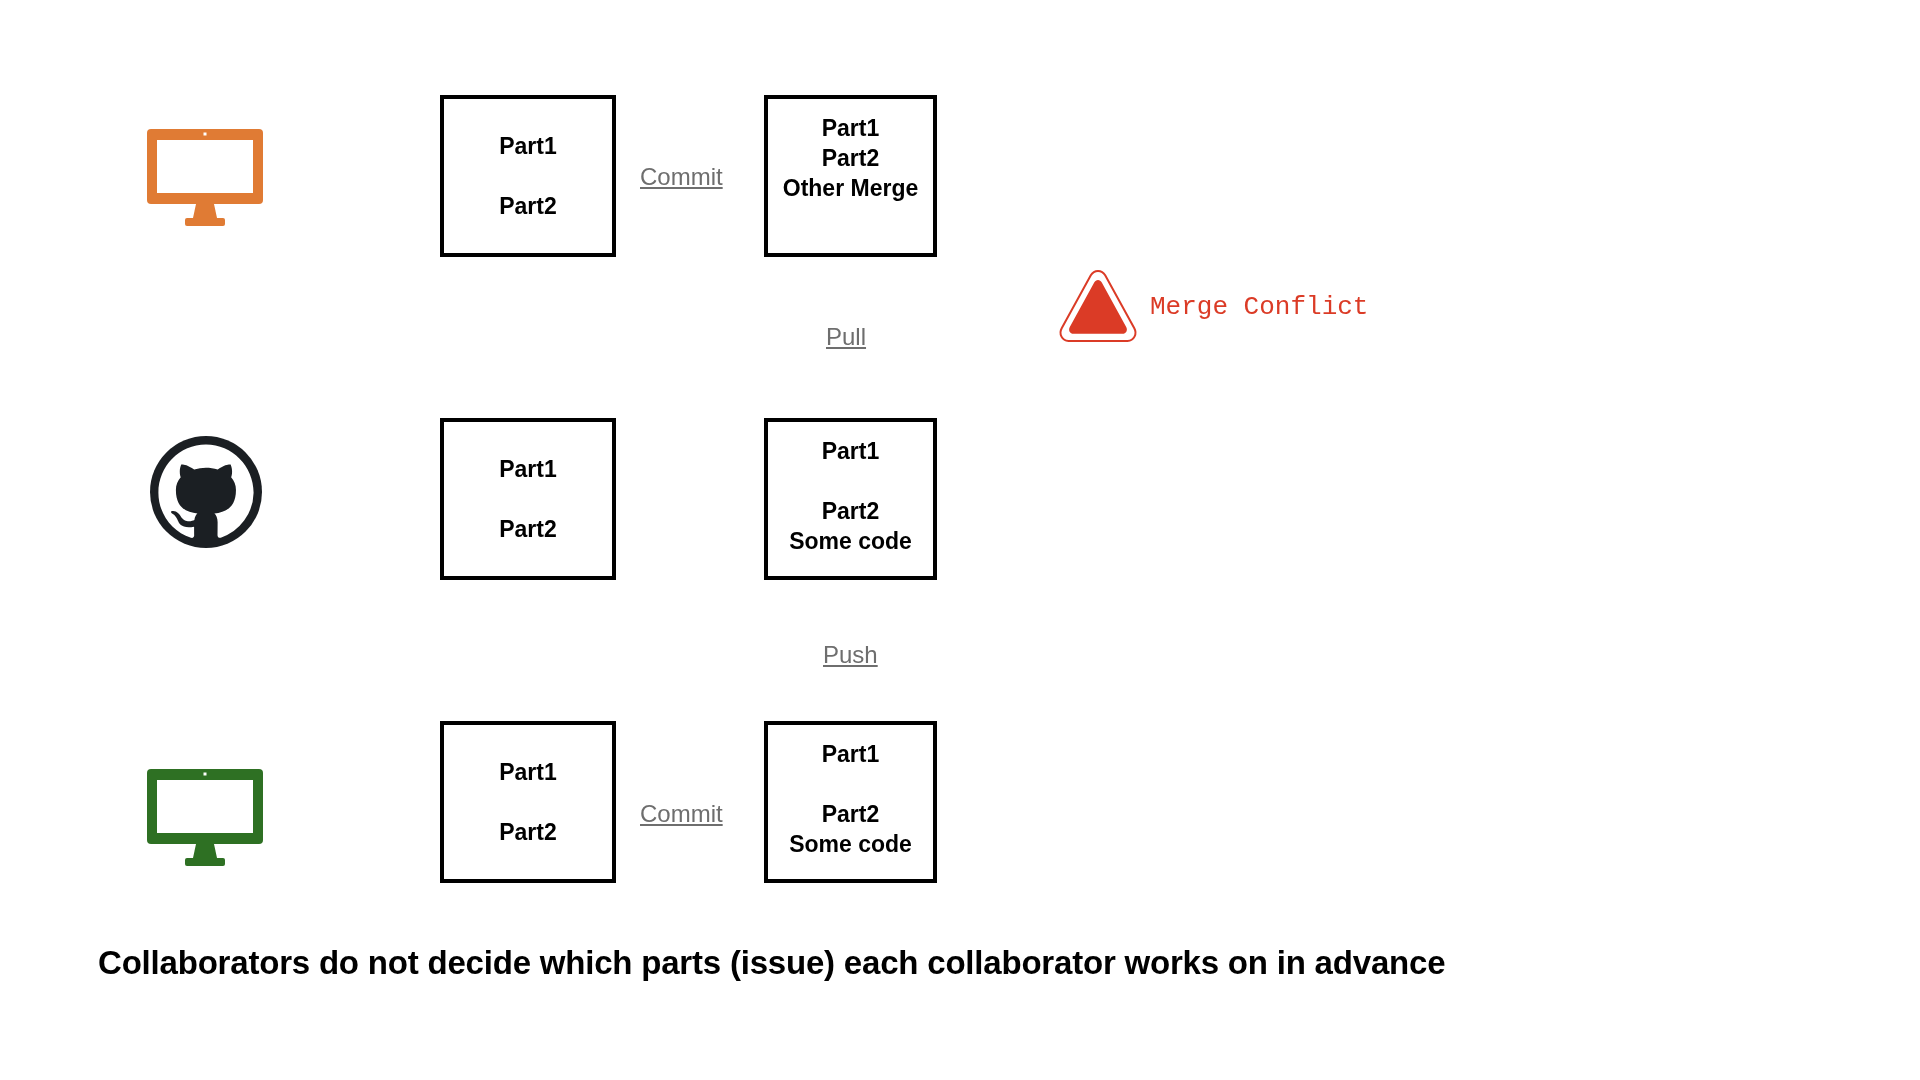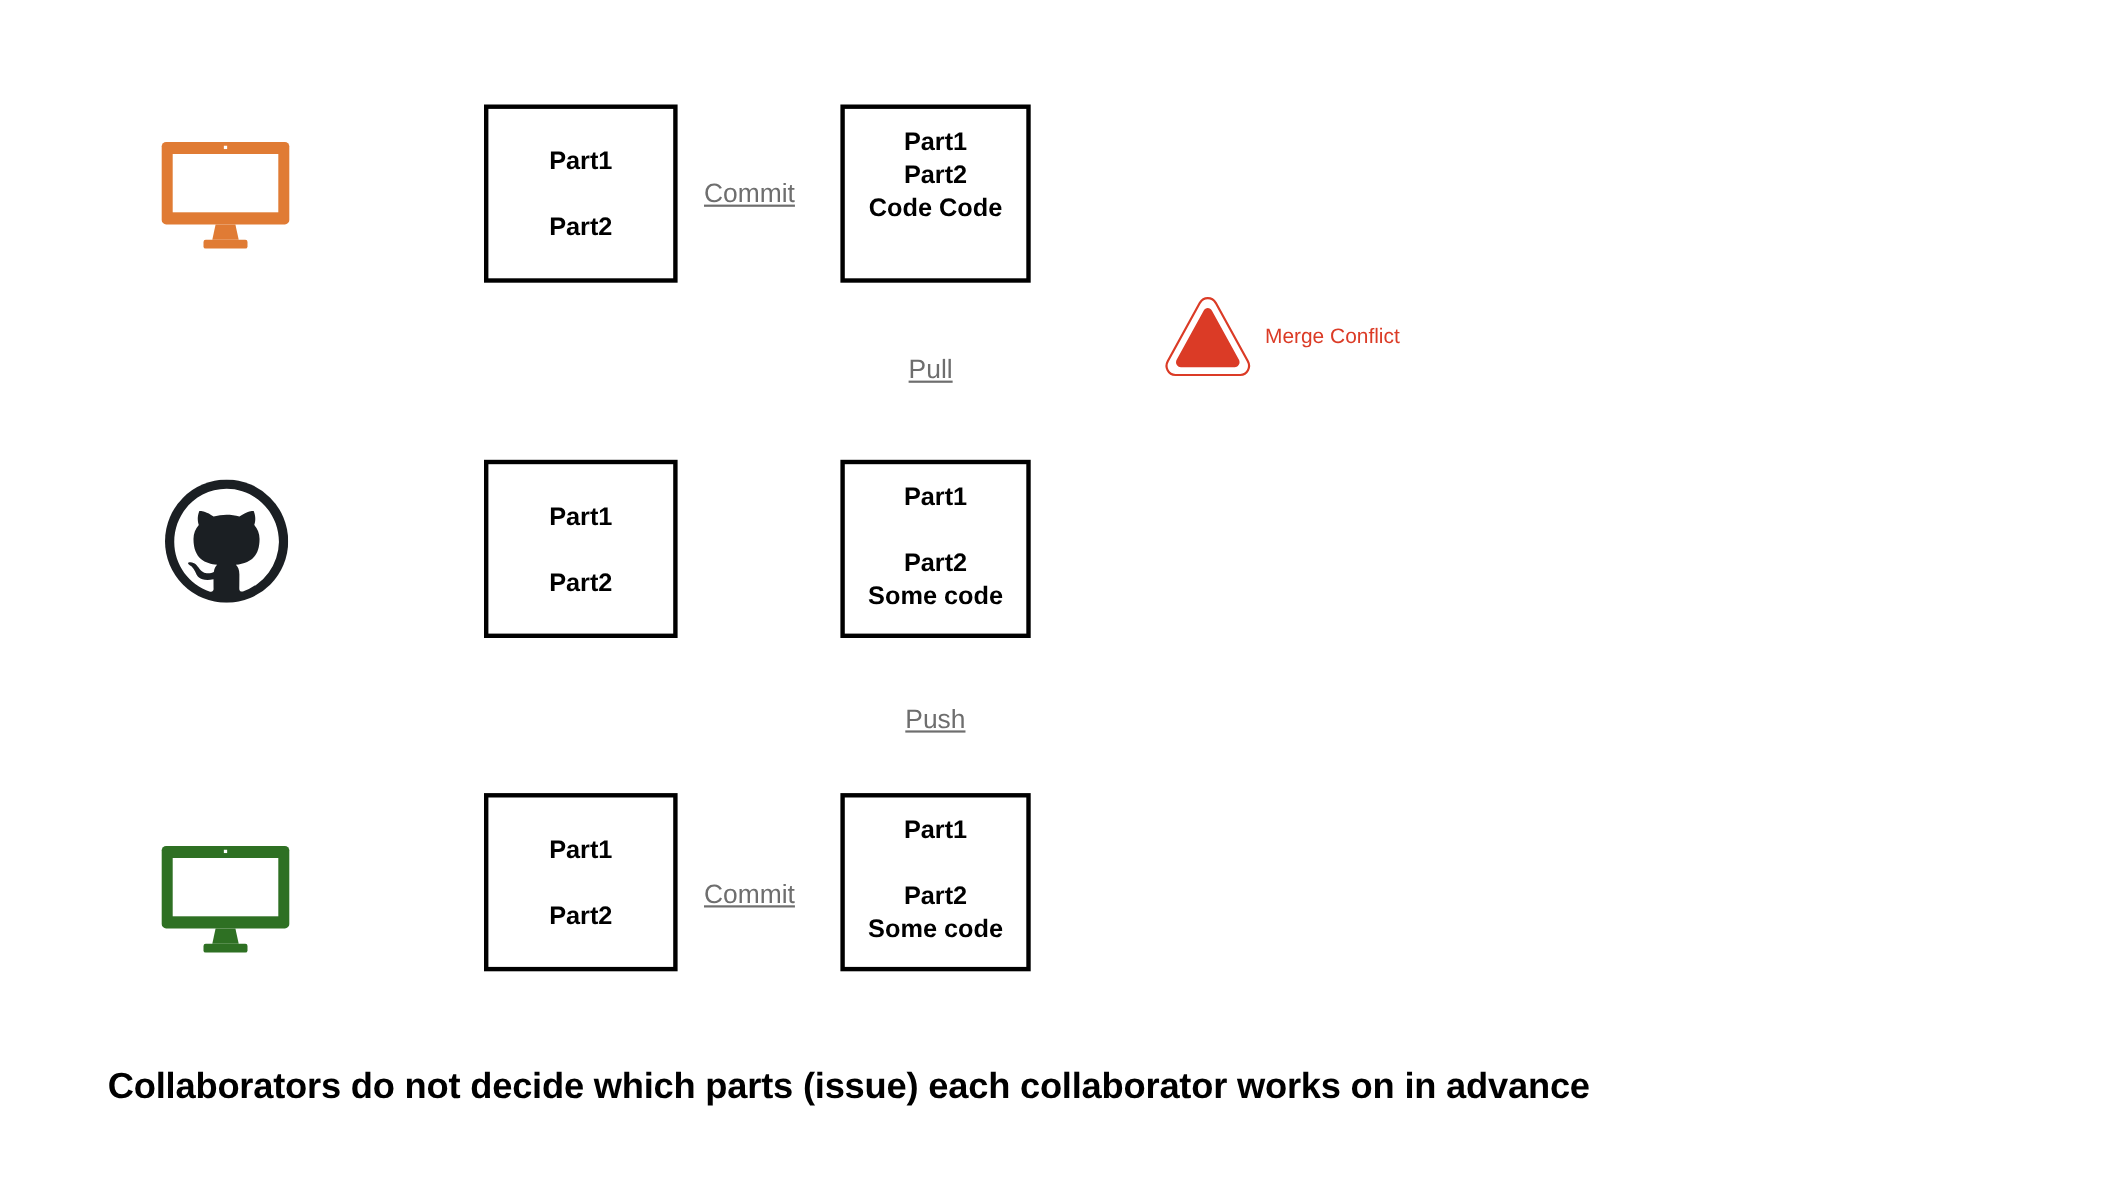--- a/index.html
+++ b/index.html
@@ -88,37 +88,36 @@
     position: absolute;
     left: 1058px;
     top: 268px;
     display: flex;
     align-items: center;
   }
   #merge-conflict-icon { display: block; }
   #merge-conflict-label {
     margin-left: 12px;
     color: #DB3B26;
-    font-size: 19px;
+    font-size: 26px;
     white-space: nowrap;
-    font-family: Liberation Sans, sans-serif;
+    font-family: Liberation Mono, monospace;
   }
 
   
   #caption {
     position: absolute;
     left: 98px;
     top: 944px;
     font-size: 33px;
     font-weight: bold;
     color: #000000;
     white-space: nowrap;
     letter-spacing: -0.2px;
     font-family: "Liberation Sans", sans-serif;
-    margin-top: 24px;
   }
 </style>
 </head>
 <body>
 
 <div class="canvas">
 
   <div class="actor-icon" id="icon-dev-orange">
     <svg width="118" height="104" viewBox="0 0 118 104" aria-hidden="true">
       <path d="M5 5 H113 A4 4 0 0 1 117 9 V76 A4 4 0 0 1 113 80 H5 A4 4 0 0 1 1 76 V9 A4 4 0 0 1 5 5 Z" fill="#E07B34"></path>
@@ -136,21 +135,21 @@
       <span class="line">Part2</span>
     </div>
   </div>
 
   <div class="op-label" id="label-commit-top">Commit</div>
 
   <div class="code-box" id="box-local-after-1">
     <div class="box-lines">
       <span class="line">Part1</span>
       <span class="line">Part2</span>
-      <span class="line">Code Code</span>
+      <span class="line">Other Merge</span>
     </div>
   </div>
 
   <div id="merge-conflict-group">
     <svg id="merge-conflict-icon" width="80" height="78" viewBox="0 0 80 78" aria-hidden="true">
       <path d="M40 3 C43 3 45.6 4.6 47.2 7.3 L76.3 60.2 C79.4 65.8 76 72.9 69.5 72.9 H10.5
                C4 72.9 0.6 65.8 3.7 60.2 L32.8 7.3 C34.4 4.6 37 3 40 3 Z" fill="none" stroke="#DB3B26" stroke-width="2"></path>
       <path d="M40 8 C42 8 43.8 9.1 44.9 11 L71.6 59.6 C73.8 63.6 71.4 68.4 66.8 68.4 H13.2
                C8.6 68.4 6.2 63.6 8.4 59.6 L35.1 11 C36.2 9.1 38 8 40 8 Z" fill="none" stroke="#ffffff" stroke-width="4"></path>
       <path d="M40 12 C41.5 12 42.9 12.9 43.8 14.4 L68.2 58.9 C70 62.1 68.1 65.8 64.4 65.8 H15.6

